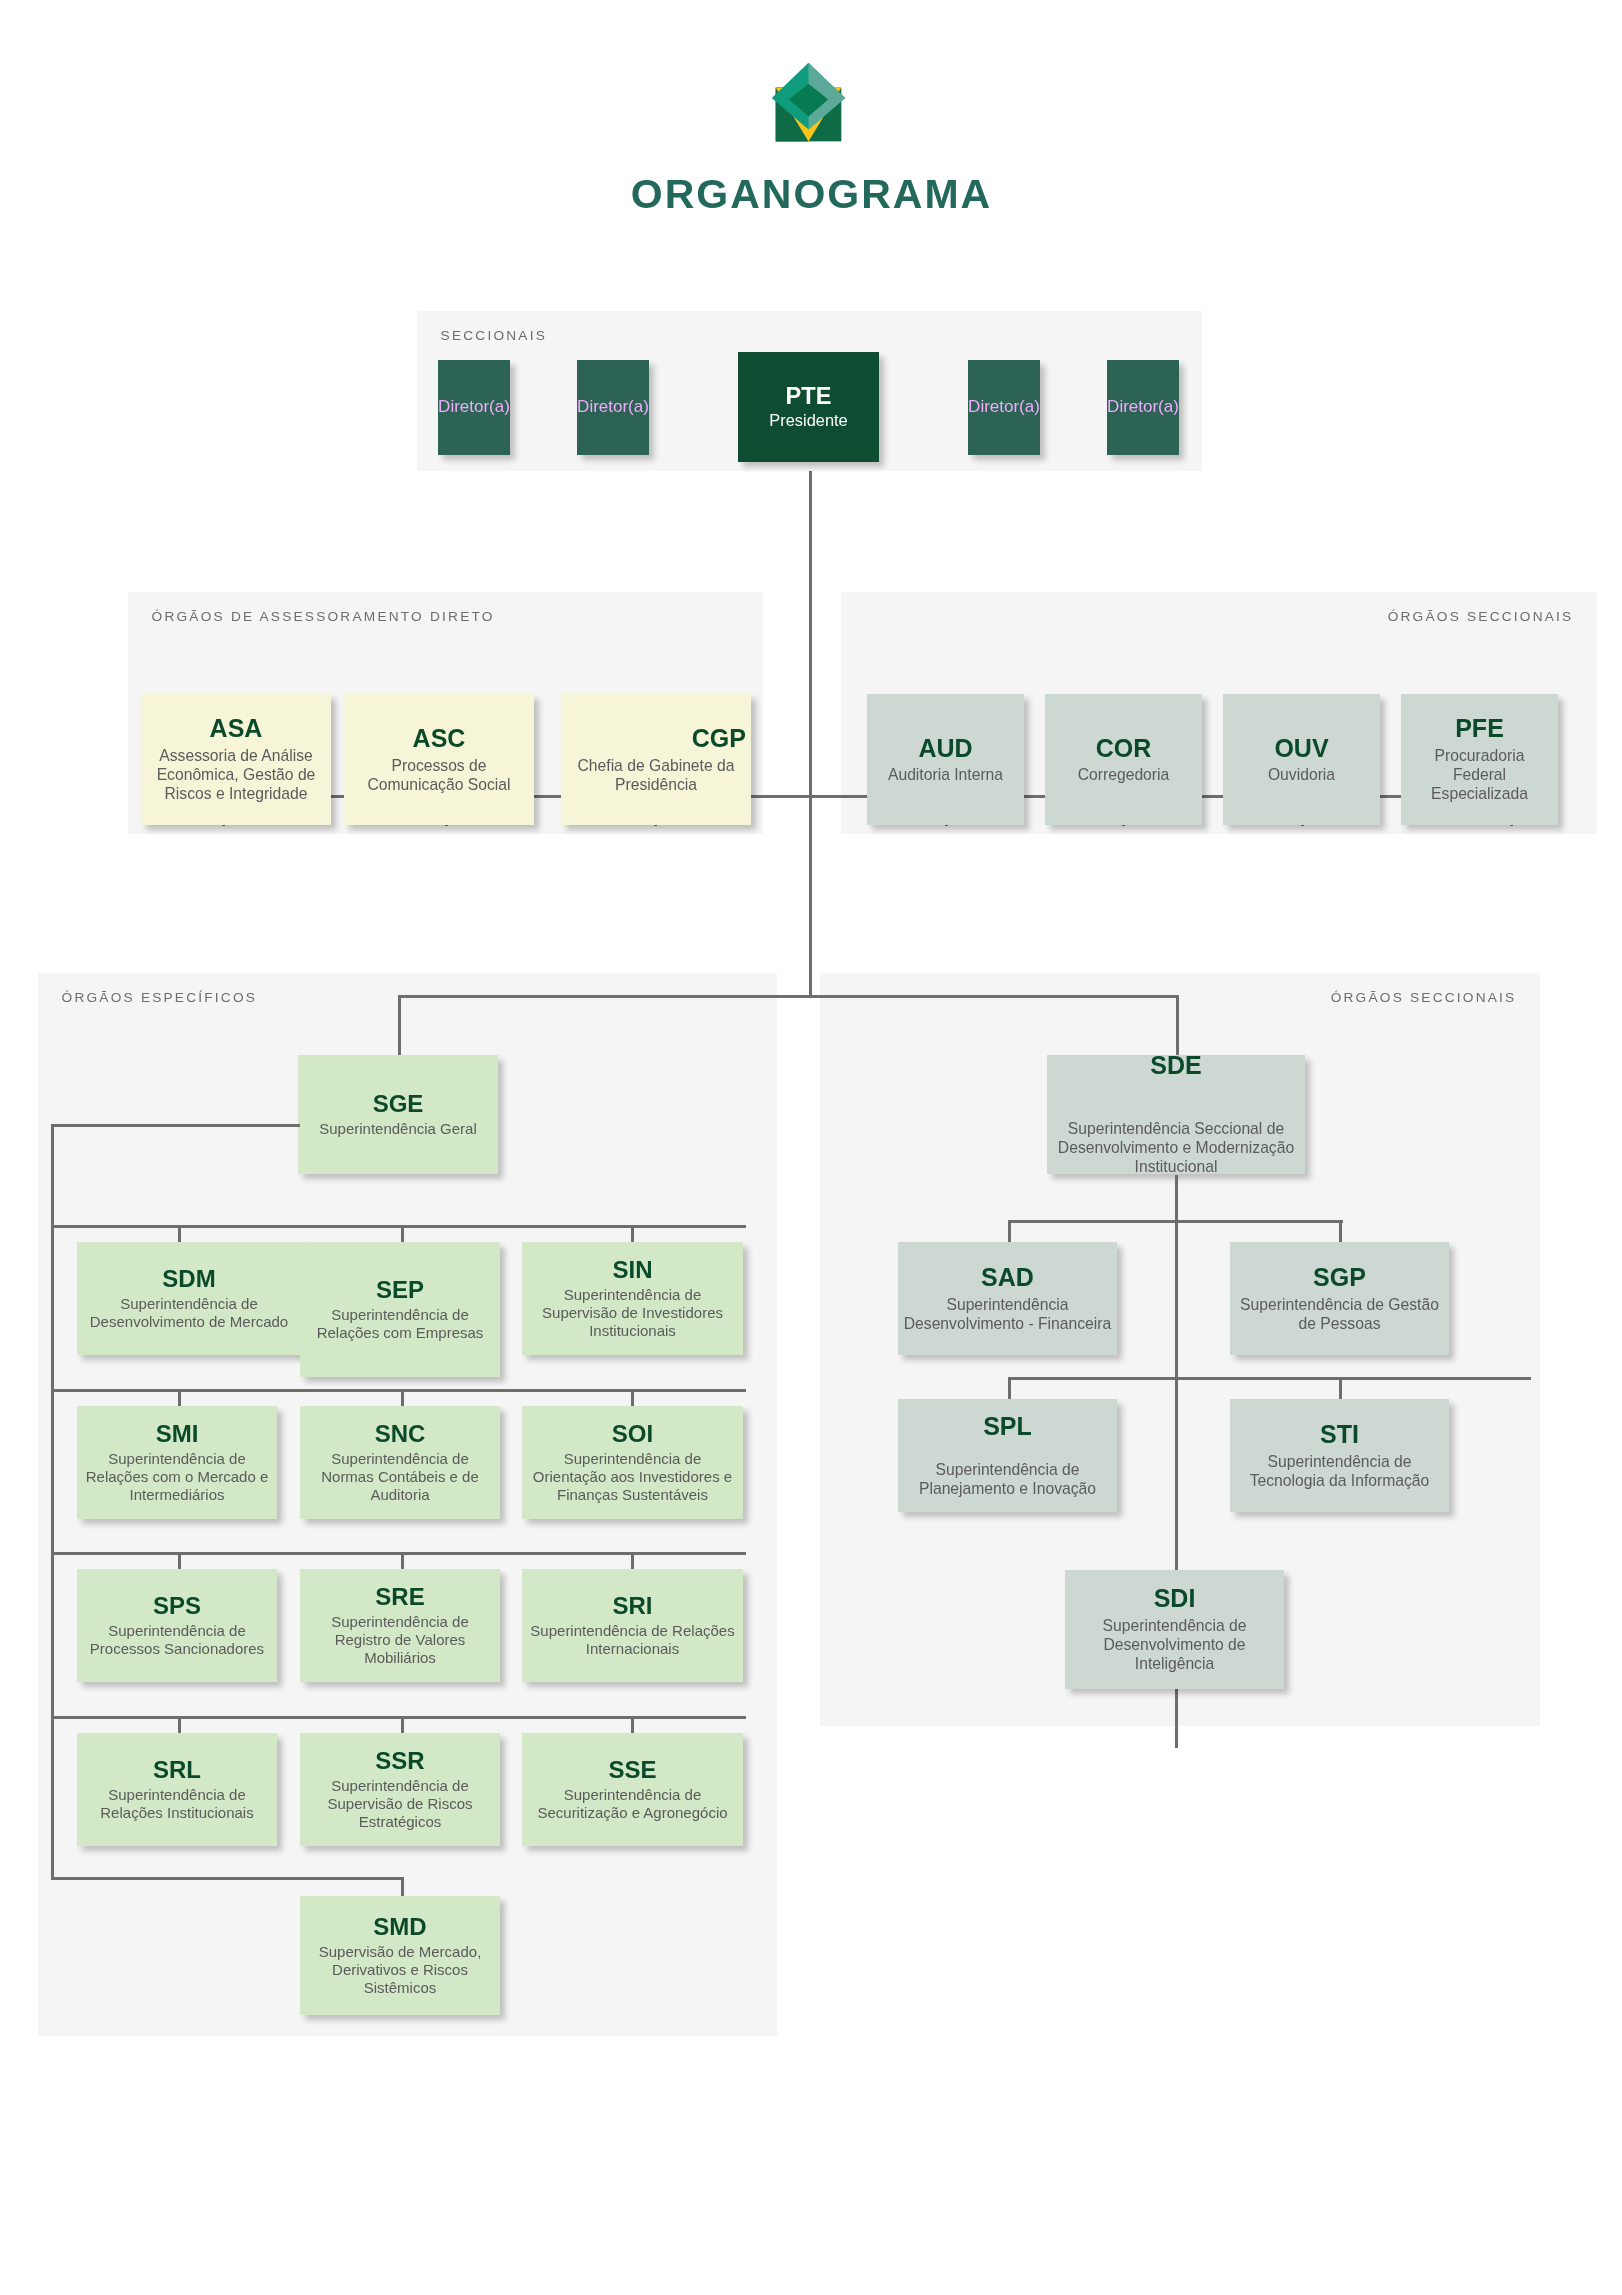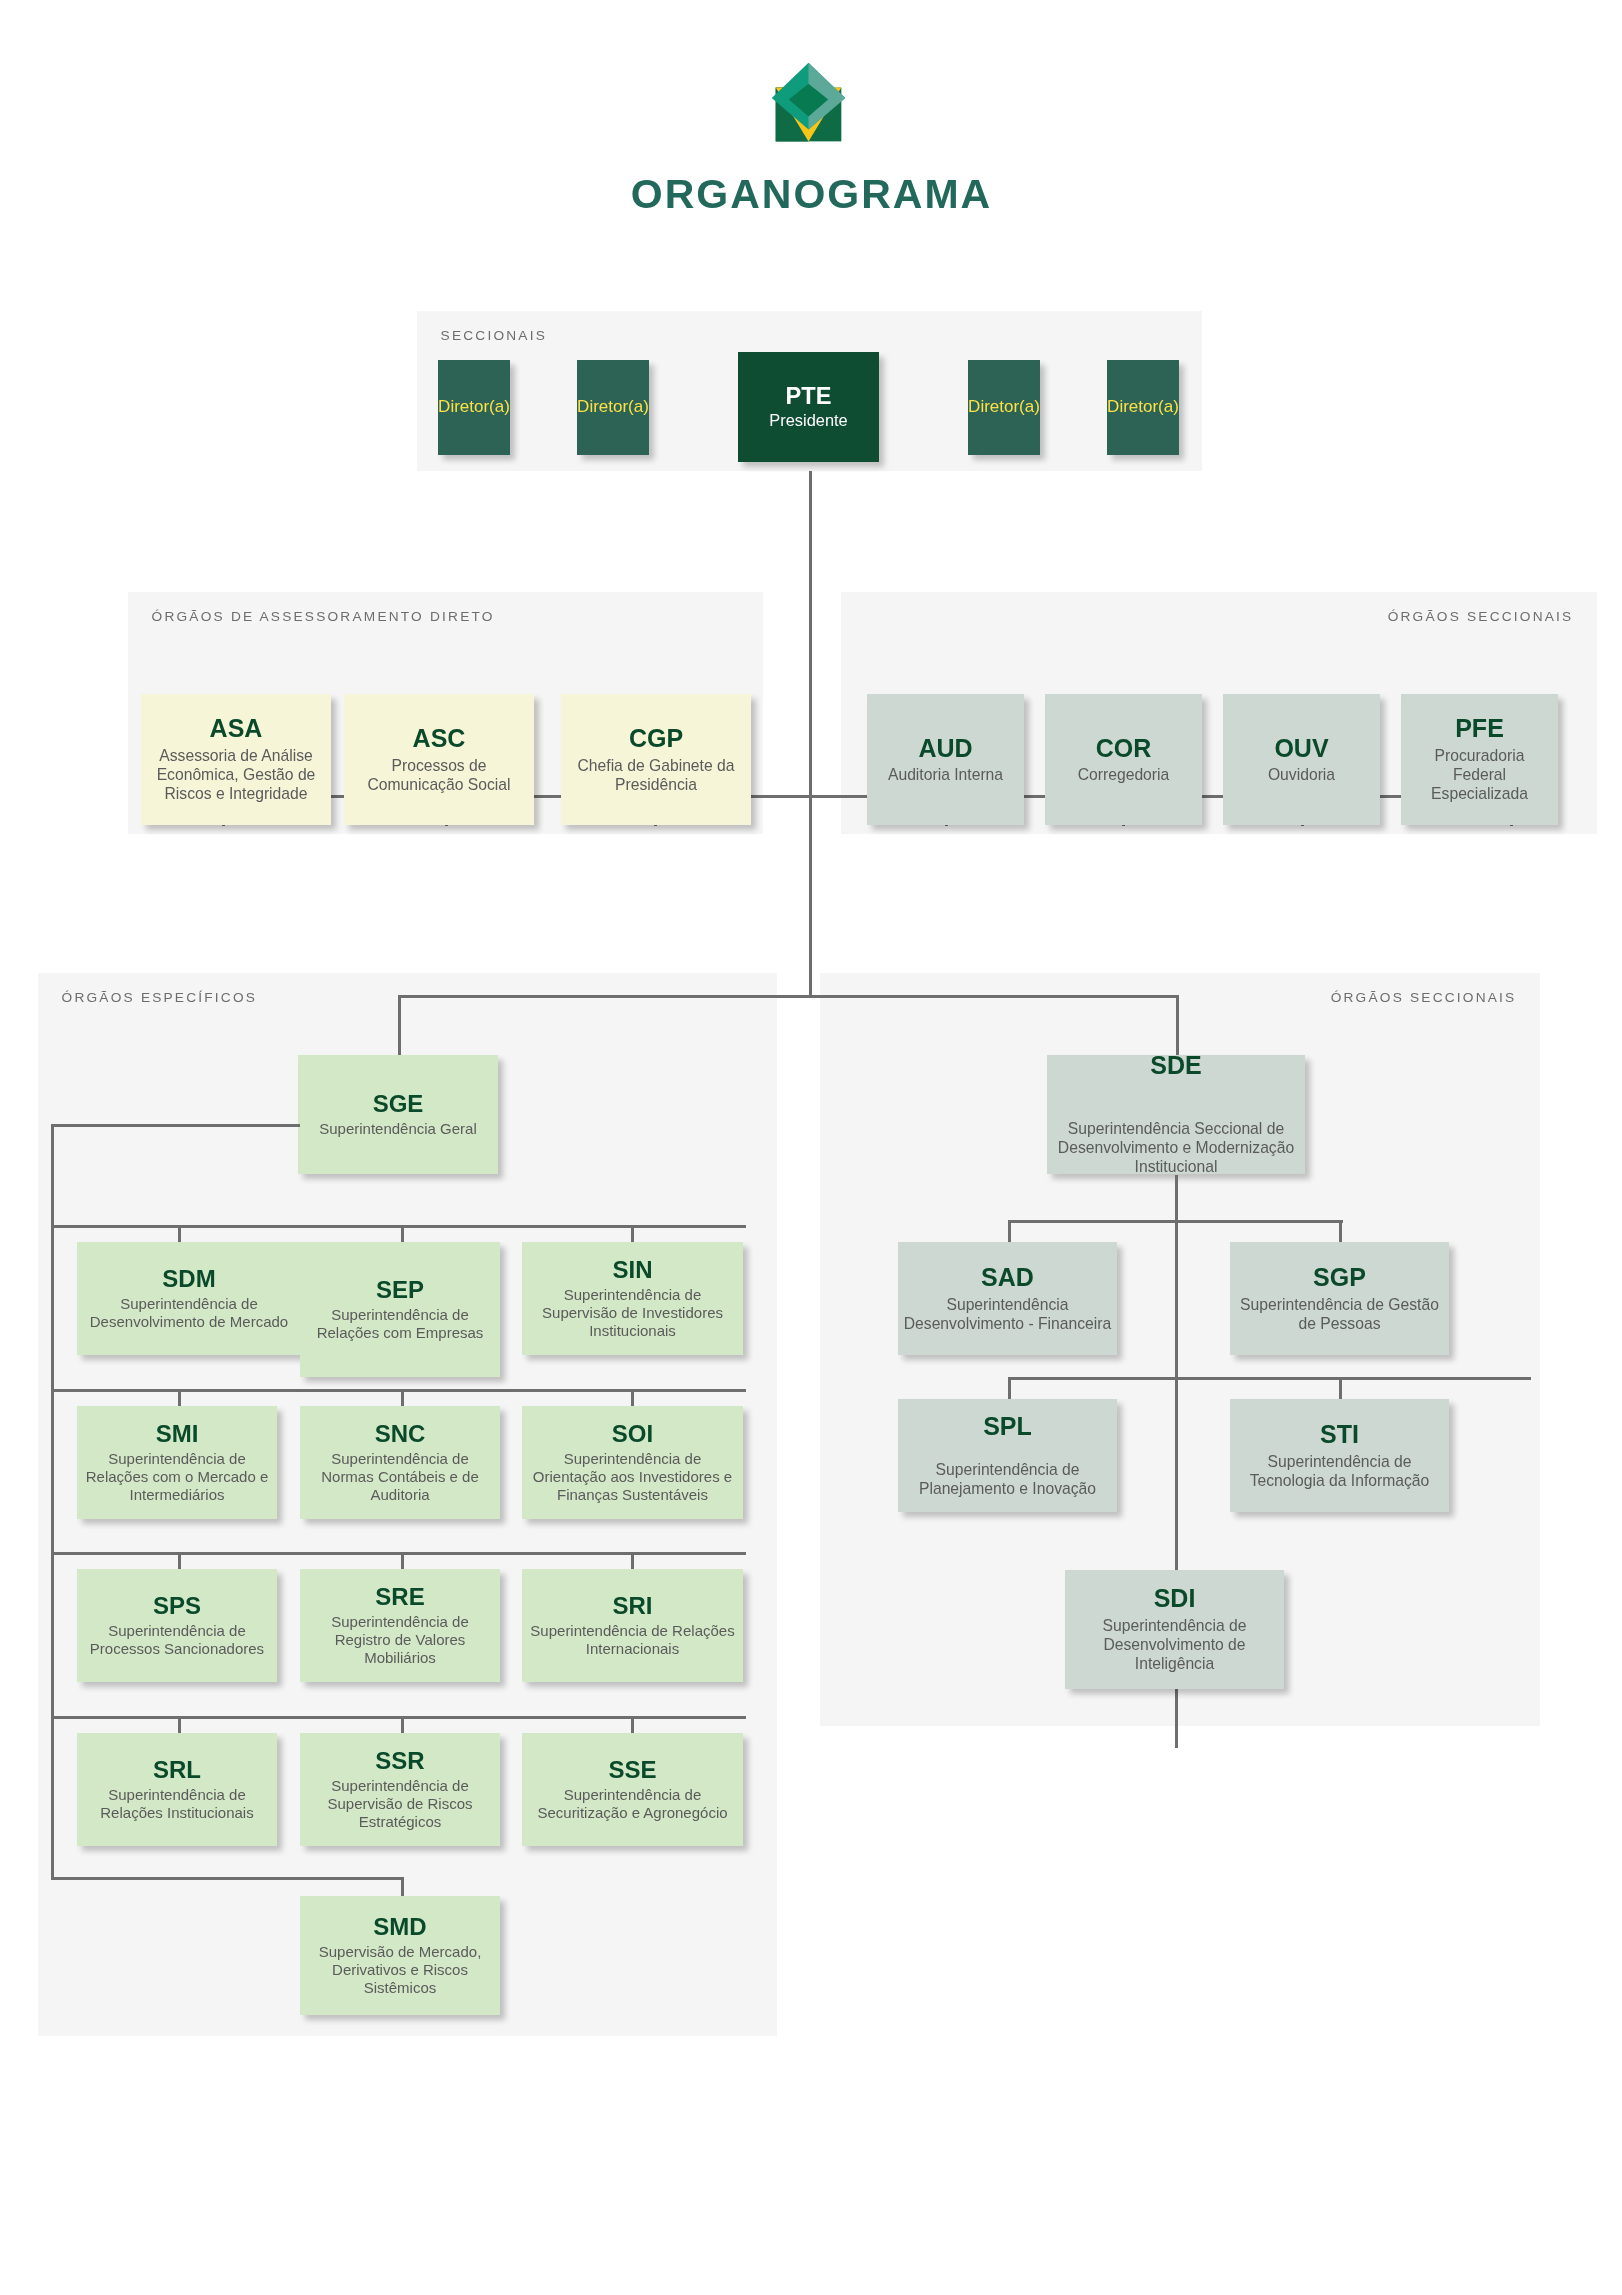--- a/index.html
+++ b/index.html
@@ -53,21 +53,21 @@
     align-items: center; justify-content: center;
     text-align: center;
     box-shadow: 4.6px 4.6px 5.9px rgba(0,0,0,0.22);
     padding: 2.6px 5.2px;
   }
   .box .code { font-weight: bold; color: #0a4a2a; line-height: 1.1; }
   .box .desc { color: #5b5b5b; line-height: 1.22; }
 
   
   .box.dir { background: #2c6354; }
-  .box.dir .desc { color: #fde047; font-size: 17px; }
+  .box.dir .desc { color: #f0abfc; font-size: 17px; }
   .box.pte { background: #0f4d33; }
   .box.pte .code { color: #ffffff; font-size: 23.6px; }
   .box.pte .desc { color: #ffffff; font-size: 16.4px; }
 
   
   .box.cream { background: #f6f5d7; }
   .box.cream .code { font-size: 25px; }
   .box.cream .desc { font-size: 15.7px; margin-top: 3.3px; }
 
   
@@ -140,21 +140,21 @@
   <div class="ln v" style="left:1510px; top:795px; height:31px;"></div>
 
   <div class="box cream" style="left:141px; top:694px; width:190px; height:131px;">
     <div class="code">ASA</div>
     <div class="desc">Assessoria de Análise Econômica, Gestão de Riscos e Integridade</div>
   </div>
   <div class="box cream" style="left:344px; top:694px; width:190px; height:131px;">
     <div class="code">ASC</div>
     <div class="desc">Processos de Comunicação Social</div>
   </div>
-  <div class="box cream" style="left:561px; top:694px; width:190px; height:131px;">
+  <div class="box cream" style="left:561px; top:694px; width:190px; height:131px;align-items:flex-end;">
     <div class="code">CGP</div>
     <div class="desc">Chefia de Gabinete da Presidência</div>
   </div>
 
   <div class="box sec" style="left:867px; top:694px; width:157px; height:131px;">
     <div class="code">AUD</div>
     <div class="desc">Auditoria Interna</div>
   </div>
   <div class="box sec" style="left:1045px; top:694px; width:157px; height:131px;">
     <div class="code">COR</div>

